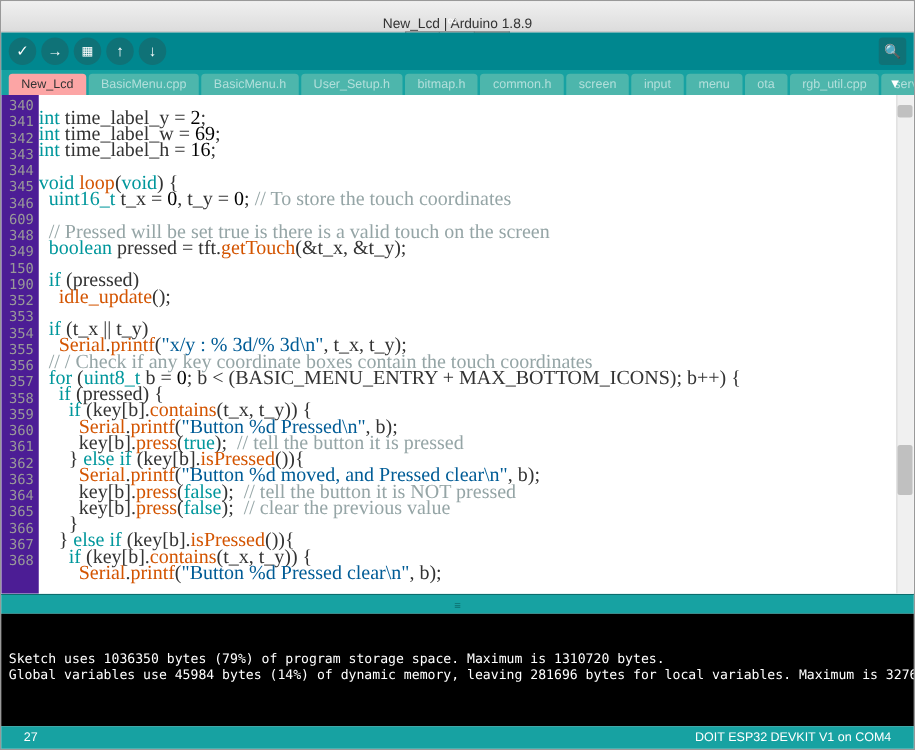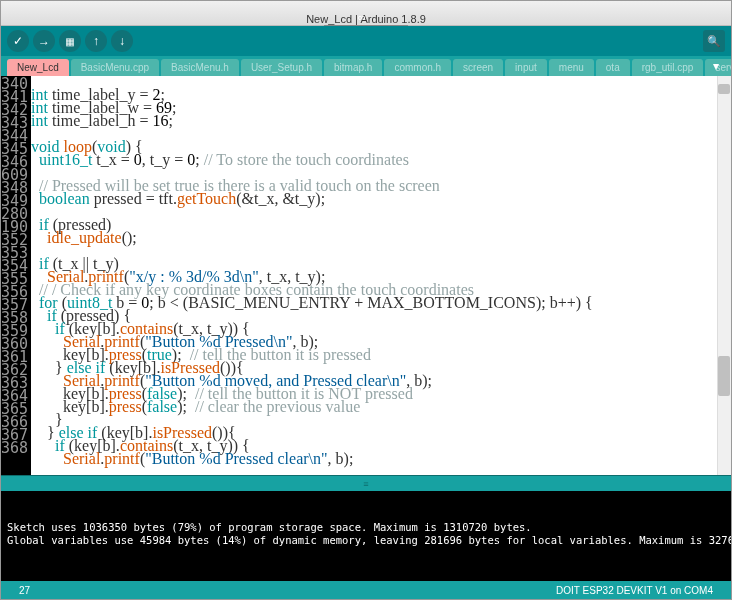--- a/index.html
+++ b/index.html
@@ -29,21 +29,21 @@
 .toolbar .spacer { flex: 1; }
 .tbtn.serial { border-radius: 3px; width: 22px; height: 22px; background: #0f7277; }
 .tbtn.serial::before { content: "🔍"; font-size: 11px; }
 
 .tabbar { height: 20px; background: #17a2a2; display: flex; align-items: flex-end; padding-left: 6px; gap: 0; overflow: hidden; position: relative; }
 .tab { padding: 3px 10px; background: #4db6ac; color: #b2dfdb; font-size: 10px; border-radius: 3px 3px 0 0; margin-right: 2px; cursor: pointer; white-space: nowrap; }
 .tab.active { background: #fca5a5; color: #333; }
 .tabmenu { position: absolute; right: 4px; top: 3px; width: 14px; height: 14px; color: #fff; cursor: pointer; }
 
 .editor { flex: 1; display: flex; background: #fff; overflow: hidden; position: relative; }
-.gutter { width: 30px; background: #000000; color: #999; font-family: Consolas, monospace; font-size: 15px; text-align: right; padding-right: 4px; line-height: 13px; padding-top: 2px; }
+.gutter { width: 30px; background: #4c1d95; color: #999; font-family: Consolas, monospace; font-size: 11px; text-align: right; padding-right: 4px; line-height: 13px; padding-top: 2px; }
 .code { flex: 1; font-family: Liberation Serif, serif; font-size: 16px; line-height: 13px; white-space: pre; color: #333; padding-top: 12px; overflow: hidden; }
 .kw { color: #00979c; }
 .ty { color: #00979c; }
 .fn { color: #d35400; }
 .str { color: #005c96; }
 .num { color: #000; }
 .cm { color: #95a5a6; }
 .bool { color: #00979c; }
 .scrollbar-v { position: absolute; right: 0; top: 0; width: 14px; height: 100%; background: #f0f0f0; border-left: 1px solid #ddd; }
 .scroll-thumb { position: absolute; right: 1px; width: 12px; background: #c0c0c0; border-radius: 2px; }
@@ -103,21 +103,21 @@
         <div>340</div>
         <div>341</div>
         <div>342</div>
         <div>343</div>
         <div>344</div>
         <div>345</div>
         <div>346</div>
         <div>609</div>
         <div>348</div>
         <div>349</div>
-        <div>280</div>
+        <div>150</div>
         <div>190</div>
         <div>352</div>
         <div>353</div>
         <div>354</div>
         <div>355</div>
         <div>356</div>
         <div>357</div>
         <div>358</div>
         <div>359</div>
         <div>360</div>

